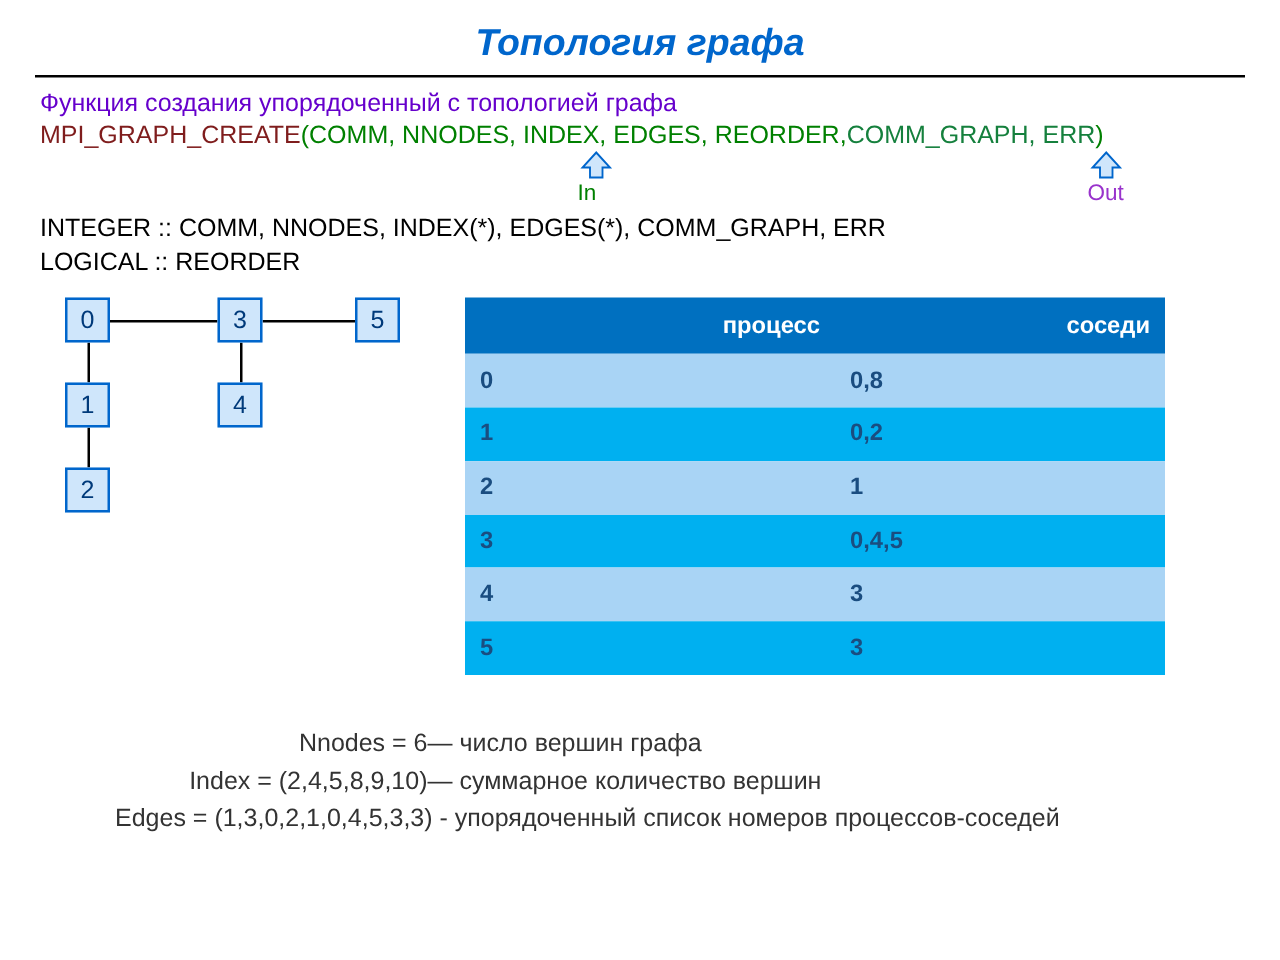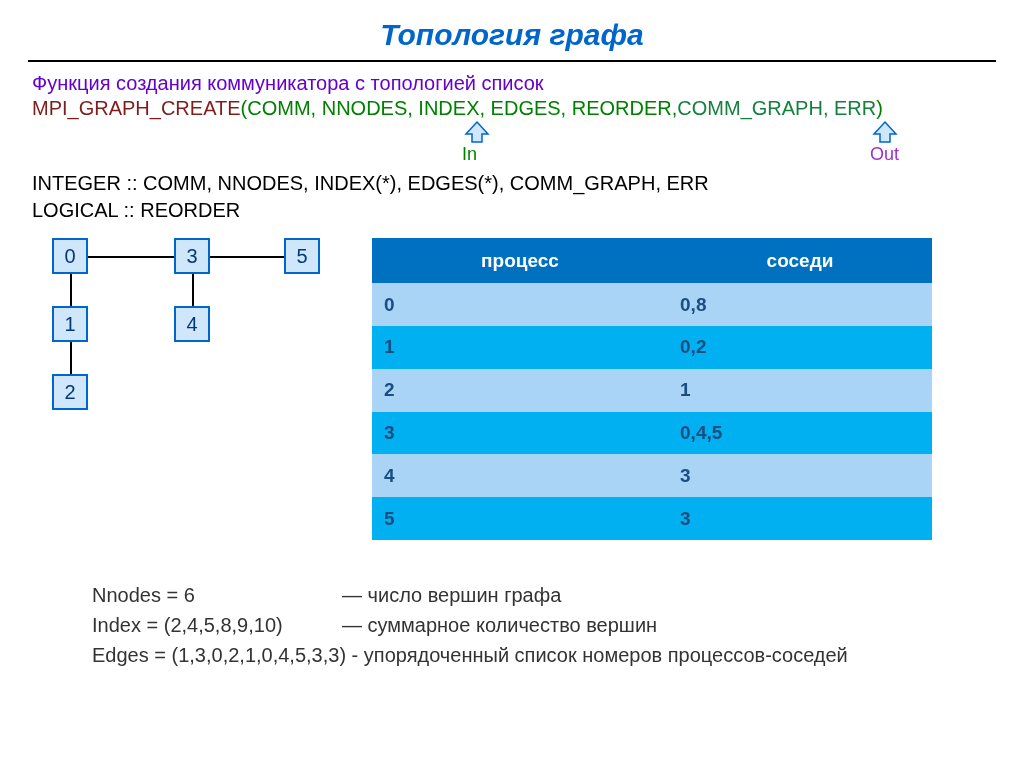--- a/index.html
+++ b/index.html
@@ -86,49 +86,49 @@
     background: #000;
   }
   .table {
     border-collapse: collapse;
     width: 560px;
     font-size: 19px;
   }
   .table th {
     background: #0070c0;
     color: #fff;
-    text-align: center;
+    text-align: right;
     font-weight: bold;
     padding: 7px 12px;
   }
   .table td {
     padding: 6px 12px;
     color: #1a4d80;
     font-weight: bold;
   }
   .table tr.odd td { background: #a9d4f5; }
   .table tr.even td { background: #00b0f0; }
   .bottom {
     margin-top: 40px;
     padding-left: 60px;
     font-size: 20px;
     color: #333;
     line-height: 1.5;
   }
   .bottom .row { display: flex; }
-  .bottom .lab { width: 250px; }
+  .bottom .lab { width: 250px; text-align: right; }
 </style>
 </head>
 <body>
 
 <div class="title">Топология графа</div>
 <div class="hr"></div>
 
 <div class="content">
-  <div class="desc">Функция  создания коммуникатора с топологией список</div>
+  <div class="desc">Функция  создания упорядоченный с топологией графа</div>
   <div class="func">
     <span class="name">MPI_GRAPH_CREATE</span><span class="paren">(</span><span class="green">COMM,  NNODES, INDEX, EDGES, REORDER,</span><span class="purple">COMM_GRAPH, ERR</span><span class="paren">)</span>
   </div>
 
   <div class="arrow-row">
     <div class="arrow arrow-in">
       <svg width="30" height="24">
         <path d="M15 2 L26 14 L20 14 L20 22 L10 22 L10 14 L4 14 Z" fill="#cfe6fb" stroke="#0066cc" stroke-width="1.5"></path>
       </svg>
       <span class="arrow-label">In</span>

